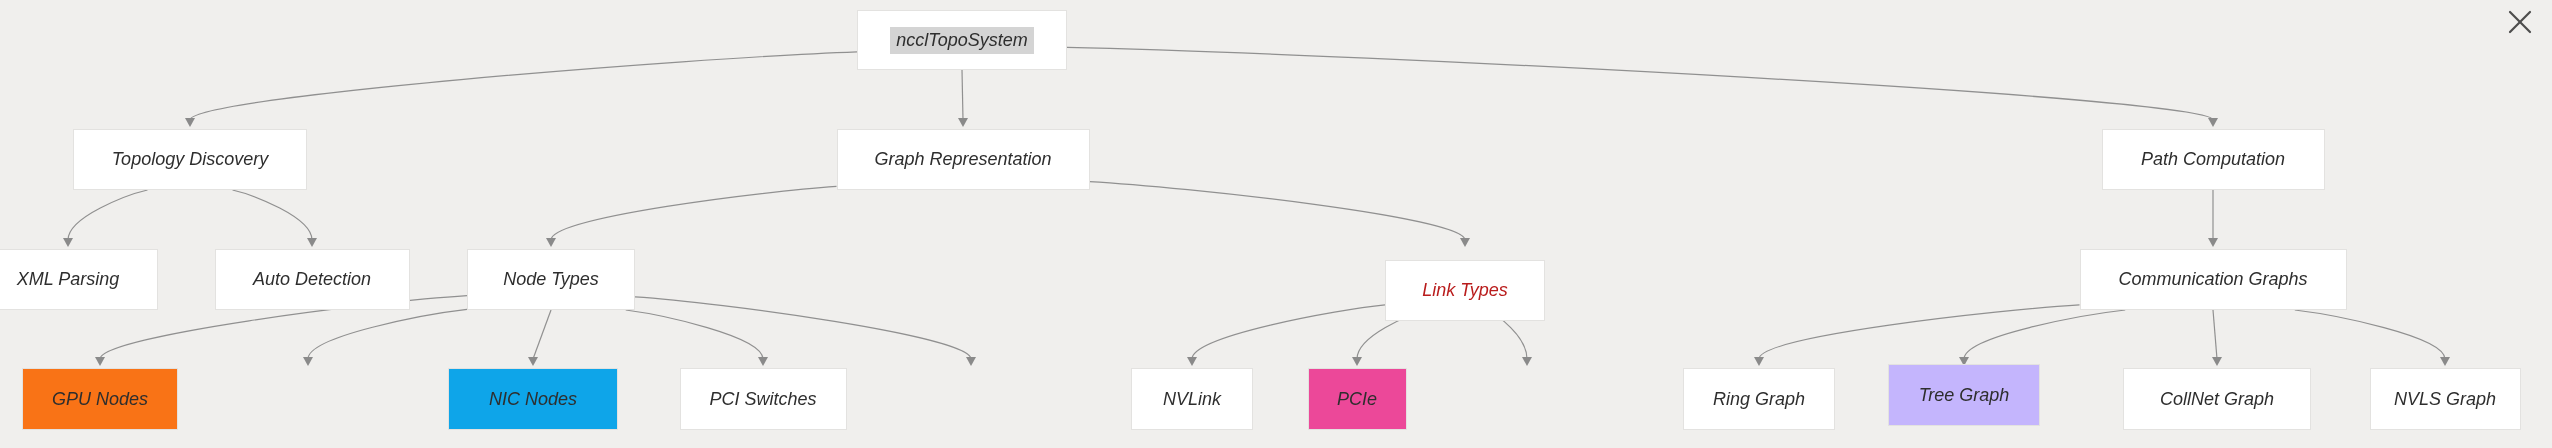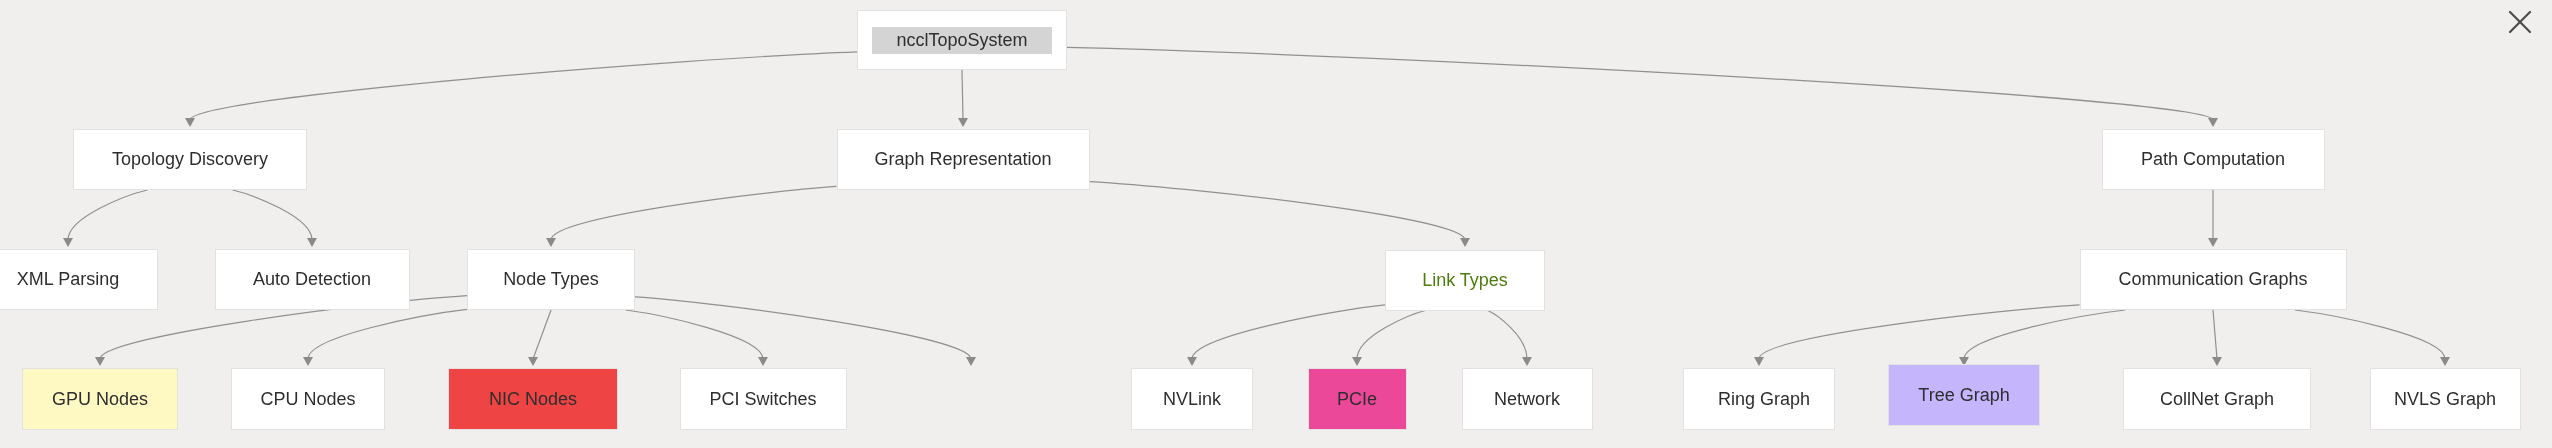--- a/index.html
+++ b/index.html
@@ -29,21 +29,22 @@
     box-sizing: border-box;
     display: flex;
     align-items: center;
     justify-content: center;
     color: #2e2e2e;
     font-size: 18px;
     white-space: nowrap;
     cursor: default;
   }
   .node .label {
-    padding: 3px 24px;
+    padding: 3px 6px;
+    font-style: italic;
   }
   .node .label.selected {
     background: #d4d4d4;
   }
   #close-btn {
     position: absolute;
     top: 6px;
     right: 16px;
     width: 32px;
     height: 32px;
@@ -120,48 +121,42 @@
     </div>
     <div class="node" style="left: -22px; top: 249px; width: 180px; height: 61px; background: rgb(255, 255, 255); border-color: rgb(227, 226, 224); color: rgb(46, 46, 46);">
       <span class="label">XML Parsing</span>
     </div>
     <div class="node" style="left: 214.5px; top: 249px; width: 195px; height: 61px; background: rgb(255, 255, 255); border-color: rgb(227, 226, 224); color: rgb(46, 46, 46);">
       <span class="label">Auto Detection</span>
     </div>
     <div class="node" style="left: 467px; top: 249px; width: 168px; height: 61px; background: rgb(255, 255, 255); border-color: rgb(227, 226, 224); color: rgb(46, 46, 46);">
       <span class="label">Node Types</span>
     </div>
-    <div class="node" style="left: 1385px; top: 250px; width: 160px; height: 61px; background: rgb(255, 255, 255); border-color: rgb(227, 226, 224); color: #4d7c0f;">
+    <div class="node" style="left: 1385px; top: 260px; width: 160px; height: 61px; background: rgb(255, 255, 255); border-color: rgb(227, 226, 224); color: #b91c1c;">
       <span class="label">Link Types</span>
     </div>
     <div class="node" style="left: 2079.5px; top: 249px; width: 267px; height: 61px; background: rgb(255, 255, 255); border-color: rgb(227, 226, 224); color: rgb(46, 46, 46);">
       <span class="label">Communication Graphs</span>
     </div>
-    <div class="node" style="left: 22px; top: 368px; width: 156px; height: 62px; background: #fef9c3; border-color: rgb(227, 226, 224); color: rgb(46, 46, 46);">
+    <div class="node" style="left: 22px; top: 368px; width: 156px; height: 62px; background: #f97316; border-color: rgb(227, 226, 224); color: rgb(46, 46, 46);">
       <span class="label">GPU Nodes</span>
     </div>
-    <div class="node" style="left: 231px; top: 368px; width: 154px; height: 62px; background: rgb(255, 255, 255); border-color: rgb(227, 226, 224); color: rgb(46, 46, 46);">
-      <span class="label">CPU Nodes</span>
-    </div>
-    <div class="node" style="left: 448px; top: 368px; width: 170px; height: 62px; background: #ef4444; border-color: rgb(227, 226, 224); color: rgb(46, 46, 46);">
+    <div class="node" style="left: 448px; top: 368px; width: 170px; height: 62px; background: #0ea5e9; border-color: rgb(227, 226, 224); color: rgb(46, 46, 46);">
       <span class="label">NIC Nodes</span>
     </div>
     <div class="node" style="left: 679.5px; top: 368px; width: 167px; height: 62px; background: rgb(255, 255, 255); border-color: rgb(227, 226, 224); color: rgb(46, 46, 46);">
       <span class="label">PCI Switches</span>
     </div>
     <div class="node" style="left: 1131px; top: 368px; width: 122px; height: 62px; background: rgb(255, 255, 255); border-color: rgb(227, 226, 224); color: rgb(46, 46, 46); justify-content: center;">
       <span class="label">NVLink</span>
     </div>
     <div class="node" style="left: 1307.5px; top: 368px; width: 99px; height: 62px; background: #ec4899; border-color: rgb(227, 226, 224); color: rgb(46, 46, 46);">
       <span class="label">PCIe</span>
     </div>
-    <div class="node" style="left: 1461.5px; top: 368px; width: 131px; height: 62px; background: rgb(255, 255, 255); border-color: rgb(227, 226, 224); color: rgb(46, 46, 46);">
-      <span class="label">Network</span>
-    </div>
-    <div class="node" style="left: 1683px; top: 368px; width: 152px; height: 62px; background: rgb(255, 255, 255); border-color: rgb(227, 226, 224); color: rgb(46, 46, 46); justify-content: flex-end;">
+    <div class="node" style="left: 1683px; top: 368px; width: 152px; height: 62px; background: rgb(255, 255, 255); border-color: rgb(227, 226, 224); color: rgb(46, 46, 46);">
       <span class="label">Ring Graph</span>
     </div>
     <div class="node" style="left: 1888px; top: 364px; width: 152px; height: 62px; background: #c4b5fd; border-color: rgb(227, 226, 224); color: rgb(46, 46, 46);">
       <span class="label">Tree Graph</span>
     </div>
     <div class="node" style="left: 2123px; top: 368px; width: 188px; height: 62px; background: rgb(255, 255, 255); border-color: rgb(227, 226, 224); color: rgb(46, 46, 46);">
       <span class="label">CollNet Graph</span>
     </div>
     <div class="node" style="left: 2369.5px; top: 368px; width: 151px; height: 62px; background: rgb(255, 255, 255); border-color: rgb(227, 226, 224); color: rgb(46, 46, 46);">
       <span class="label">NVLS Graph</span>

